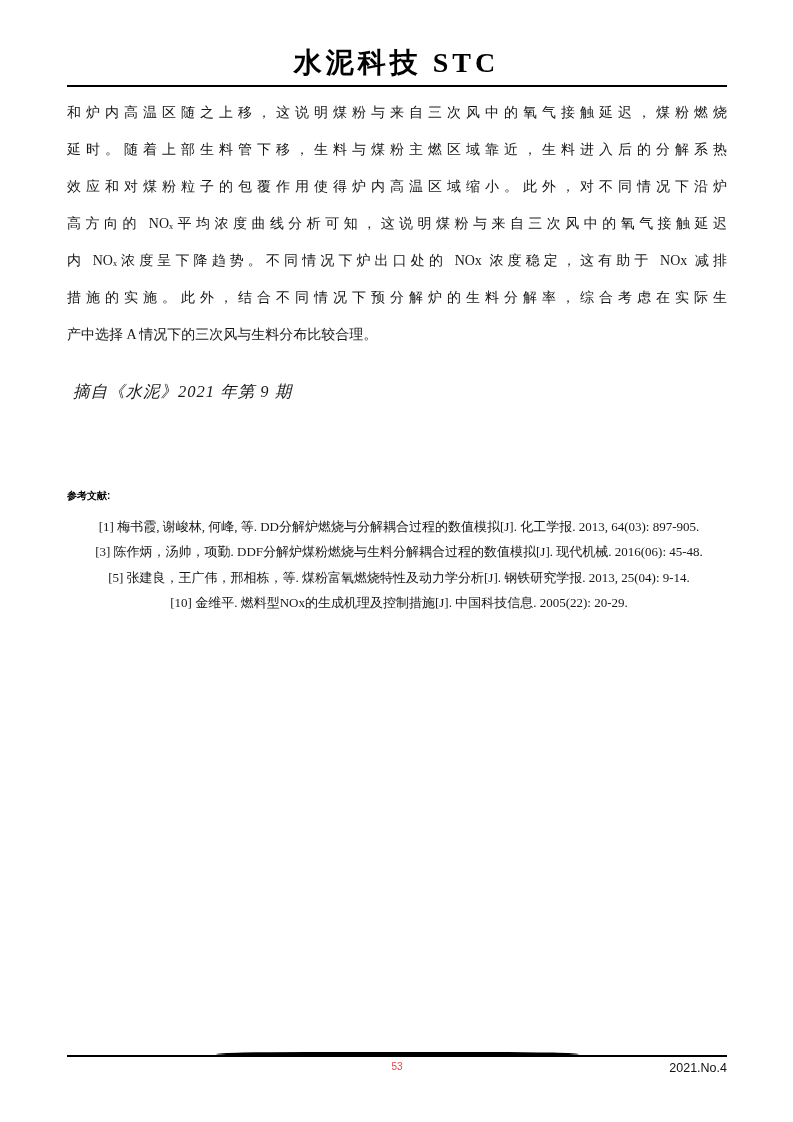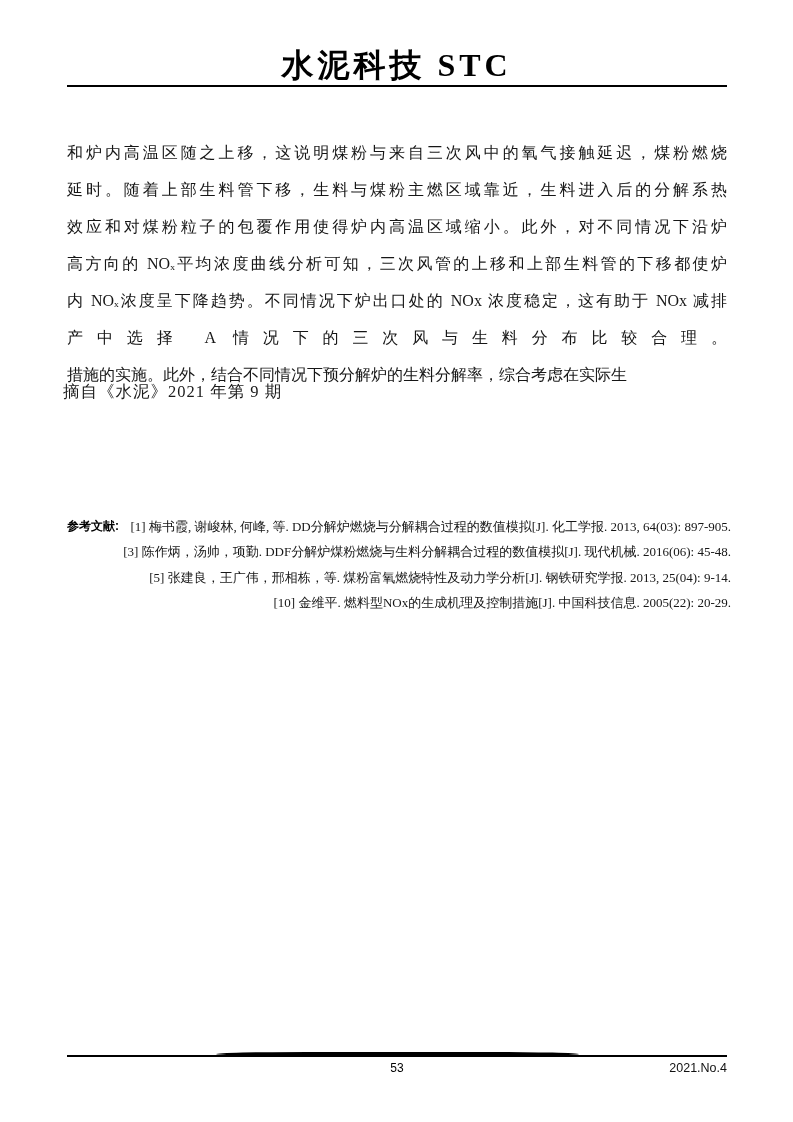--- a/index.html
+++ b/index.html
@@ -15,78 +15,78 @@
     color: #141414;
     font-family: "Liberation Serif", "DejaVu Serif", serif;
     overflow: hidden;
   }
   .header-title {
     position: absolute;
     top: 44px;
     left: 0;
     right: 0;
     text-align: center;
-    font-size: 32px;
+    font-size: 28px;
     font-weight: 700;
     letter-spacing: 4px;
     color: #000;
   }
   .header-rule {
     position: absolute;
     top: 85px;
     left: 67px;
     width: 660px;
     height: 2px;
     background: #000;
   }
   .body-text {
     position: absolute;
     top: 94px;
     left: 67px;
     width: 660px;
-    font-size: 16px;
+    font-size: 14px;
     line-height: 37px;
     color: #161616;
-    margin-top: 40px;
   }
   .body-line {
     text-align: justify;
     text-align-last: justify;
   }
   .body-line:last-child {
     text-align-last: left;
   }
   .citation {
     position: absolute;
     top: 381px;
-    left: 63px;
+    left: 73px;
     font-size: 16.5px;
+    font-style: italic;
     color: #1a1a1a;
     letter-spacing: 1px;
   }
   .refs-heading {
     position: absolute;
-    top: 518px;
+    top: 489px;
     left: 67px;
     font-family: "Liberation Sans", "DejaVu Sans", sans-serif;
     font-weight: 700;
-    font-size: 12px;
+    font-size: 10px;
     color: #000;
   }
   .refs-list {
     position: absolute;
     top: 514px;
     left: 67px;
     width: 664px;
     font-size: 13px;
     line-height: 25.4px;
     color: #161616;
   }
   .reference-item {
-    text-align: right;
+    text-align: center;
   }
   .footer-rule {
     position: absolute;
     top: 1055px;
     left: 67px;
     width: 660px;
     height: 2px;
     background: #000;
   }
   .footer-rule::after {
@@ -98,22 +98,22 @@
     background: #000;
     border-radius: 50% / 100%;
   }
   .footer-page-number {
     position: absolute;
     top: 1061px;
     left: 67px;
     width: 660px;
     text-align: center;
     font-family: "Liberation Sans", "DejaVu Sans", sans-serif;
-    font-size: 12px;
-    color: #000000;
+    font-size: 10px;
+    color: #ef4444;
   }
   .footer-issue {
     position: absolute;
     top: 1061px;
     right: 66px;
     font-family: "Liberation Sans", "DejaVu Sans", sans-serif;
     font-size: 12.5px;
     color: #111;
   }
 </style>
@@ -123,24 +123,24 @@
 <div class="page">
 
   <div class="header-title">水泥科技 STC</div>
 
   <div class="header-rule"></div>
 
   <div class="body-text">
     <div class="body-line">和炉内高温区随之上移，这说明煤粉与来自三次风中的氧气接触延迟，煤粉燃烧</div>
     <div class="body-line">延时。随着上部生料管下移，生料与煤粉主燃区域靠近，生料进入后的分解系热</div>
     <div class="body-line">效应和对煤粉粒子的包覆作用使得炉内高温区域缩小。此外，对不同情况下沿炉</div>
-    <div class="body-line">高方向的 NOₓ平均浓度曲线分析可知，三次风管的上移和上部生料管的下移都使炉</div>
+    <div class="body-line">高方向的 NOₓ平均浓度曲线分析可知，这说明煤粉与来自三次风中的氧气接触延迟</div>
     <div class="body-line">内 NOₓ浓度呈下降趋势。不同情况下炉出口处的 NOx 浓度稳定，这有助于 NOx 减排</div>
+    <div class="body-line">措施的实施。此外，结合不同情况下预分解炉的生料分解率，综合考虑在实际生</div>
     <div class="body-line">产中选择 A 情况下的三次风与生料分布比较合理。</div>
-    <div class="body-line">措施的实施。此外，结合不同情况下预分解炉的生料分解率，综合考虑在实际生</div>
   </div>
 
   <div class="citation">摘自《水泥》2021 年第 9 期</div>
 
   <div class="refs-heading">参考文献:</div>
 
   <div class="refs-list">
     <div class="reference-item">[1] 梅书霞, 谢峻林, 何峰, 等. DD分解炉燃烧与分解耦合过程的数值模拟[J]. 化工学报. 2013, 64(03): 897-905.</div>
     <div class="reference-item">[3] 陈作炳，汤帅，项勤. DDF分解炉煤粉燃烧与生料分解耦合过程的数值模拟[J]. 现代机械. 2016(06): 45-48.</div>
     <div class="reference-item">[5] 张建良，王广伟，邢相栋，等. 煤粉富氧燃烧特性及动力学分析[J]. 钢铁研究学报. 2013, 25(04): 9-14.</div>

